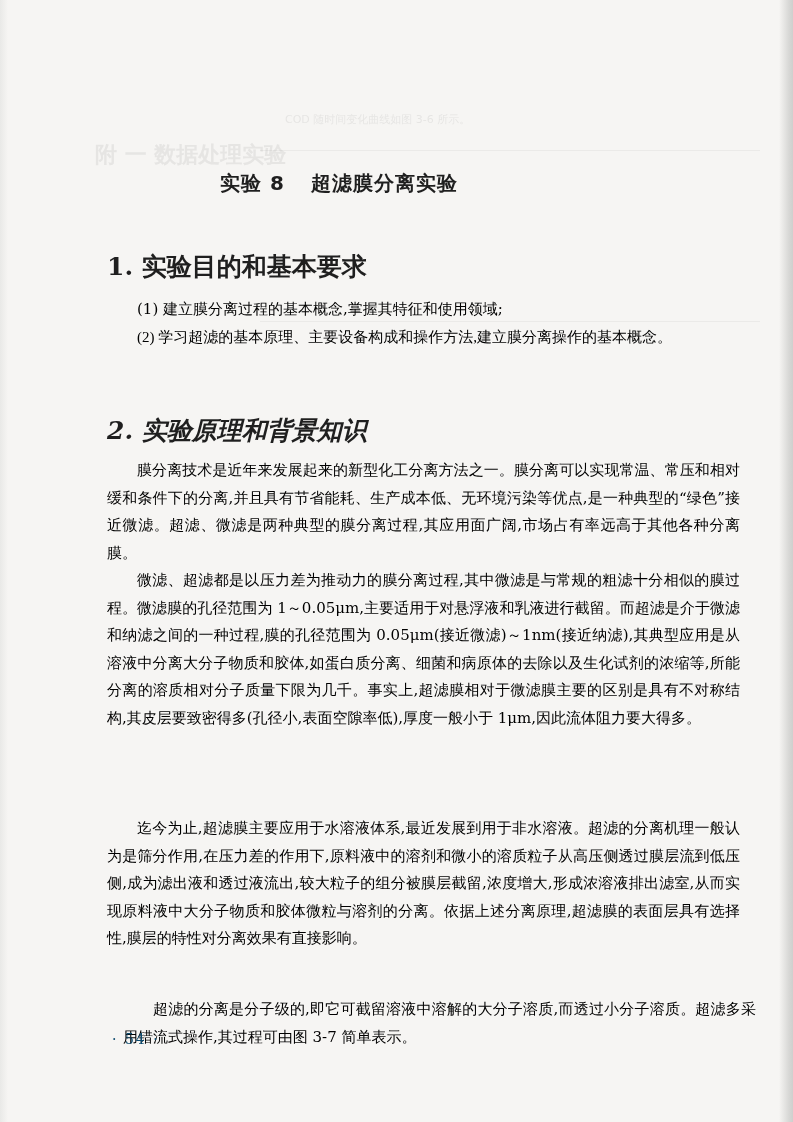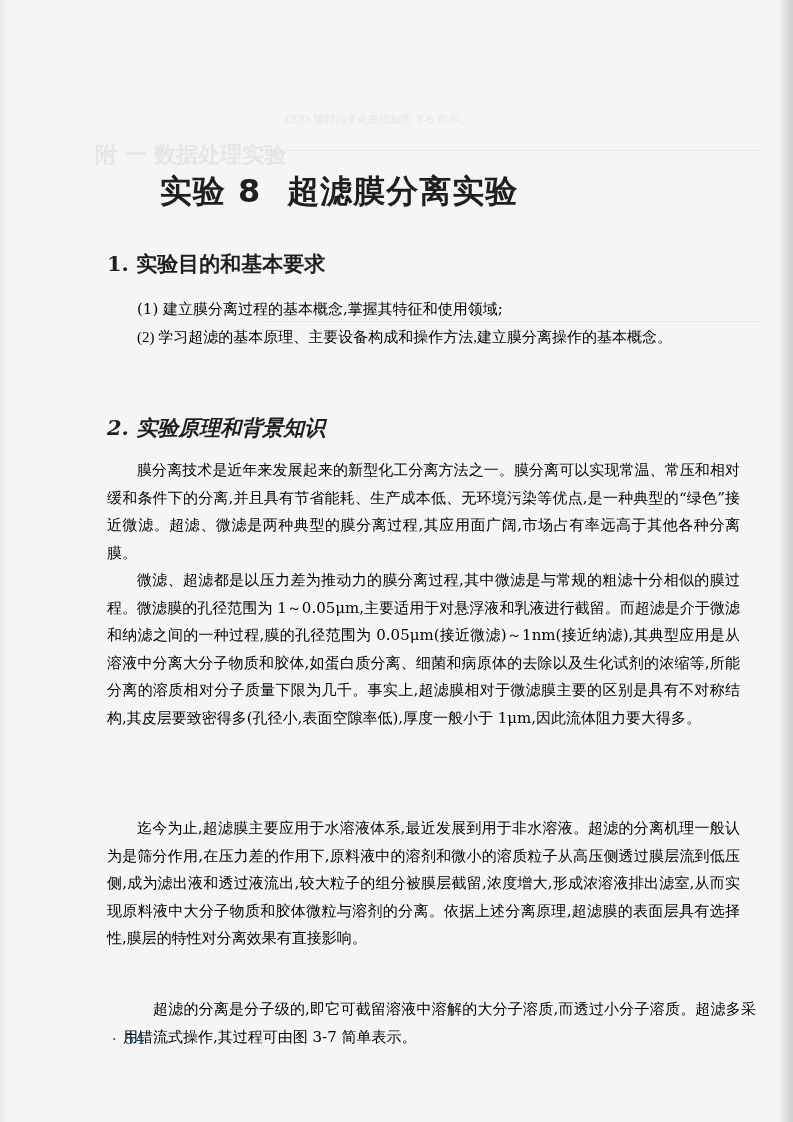--- a/index.html
+++ b/index.html
@@ -50,32 +50,32 @@
     }
 
     .chapter-title {
       position: absolute;
       top: 170px;
       left: 0;
       width: 678px;
       text-align: center;
       font-family: "DejaVu Sans", "Liberation Sans", sans-serif;
       font-weight: bold;
-      font-size: 32px;
+      font-size: 20px;
       letter-spacing: 1px;
       color: #1f1f1f;
     }
     .chapter-title .num { margin-right: 26px; }
 
     .section-heading {
       position: absolute;
       left: 107px;
       font-family: "DejaVu Serif", "Liberation Serif", serif;
       font-weight: bold;
-      font-size: 21px;
+      font-size: 25px;
       color: #1f1f1f;
     }
     .sec1 { top: 250px; }
     .sec2 { top: 414px; }
 
     .para {
       position: absolute;
       left: 107px;
       width: 633px;
       font-size: 15px;

